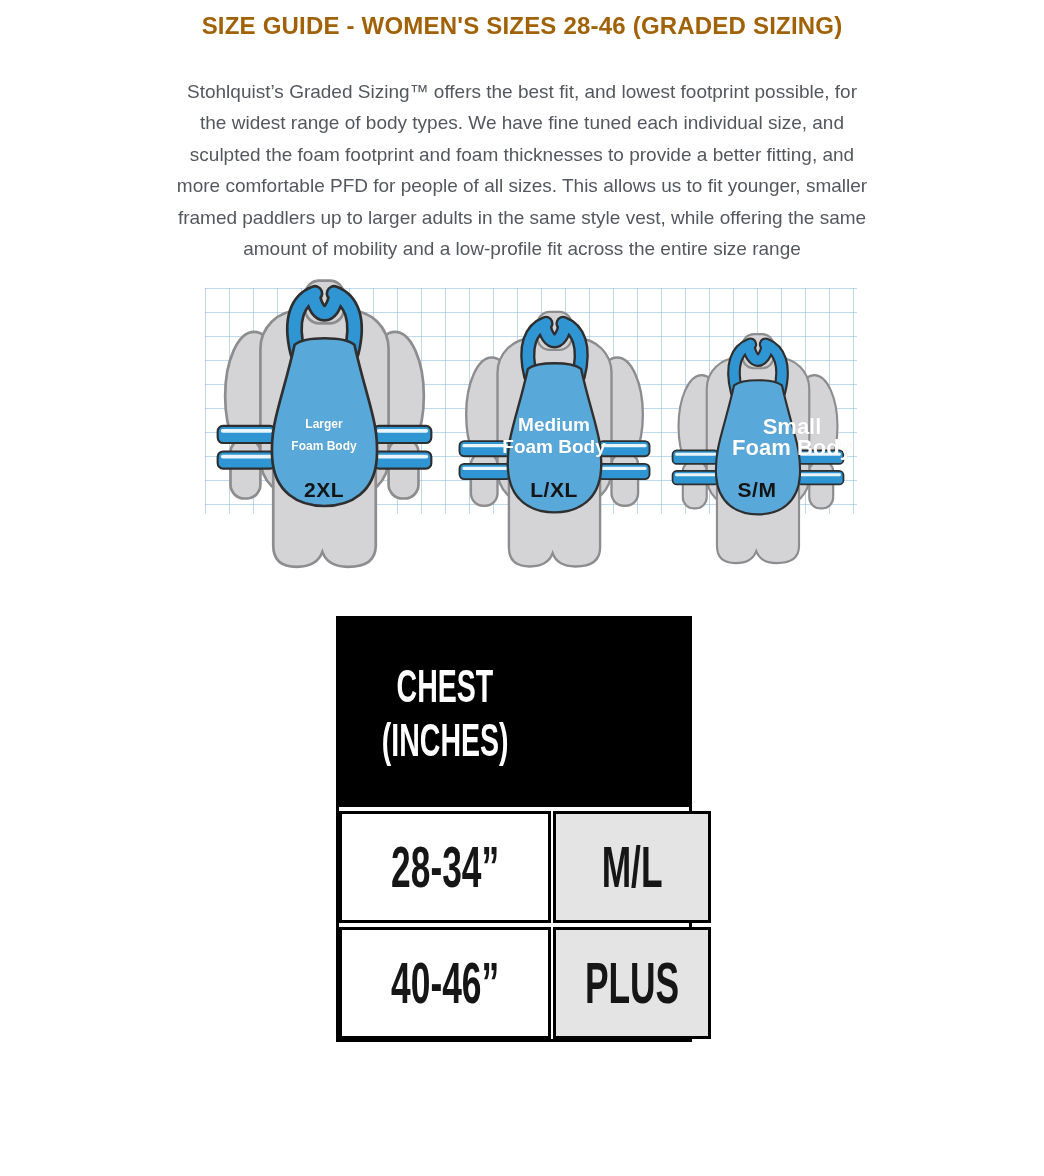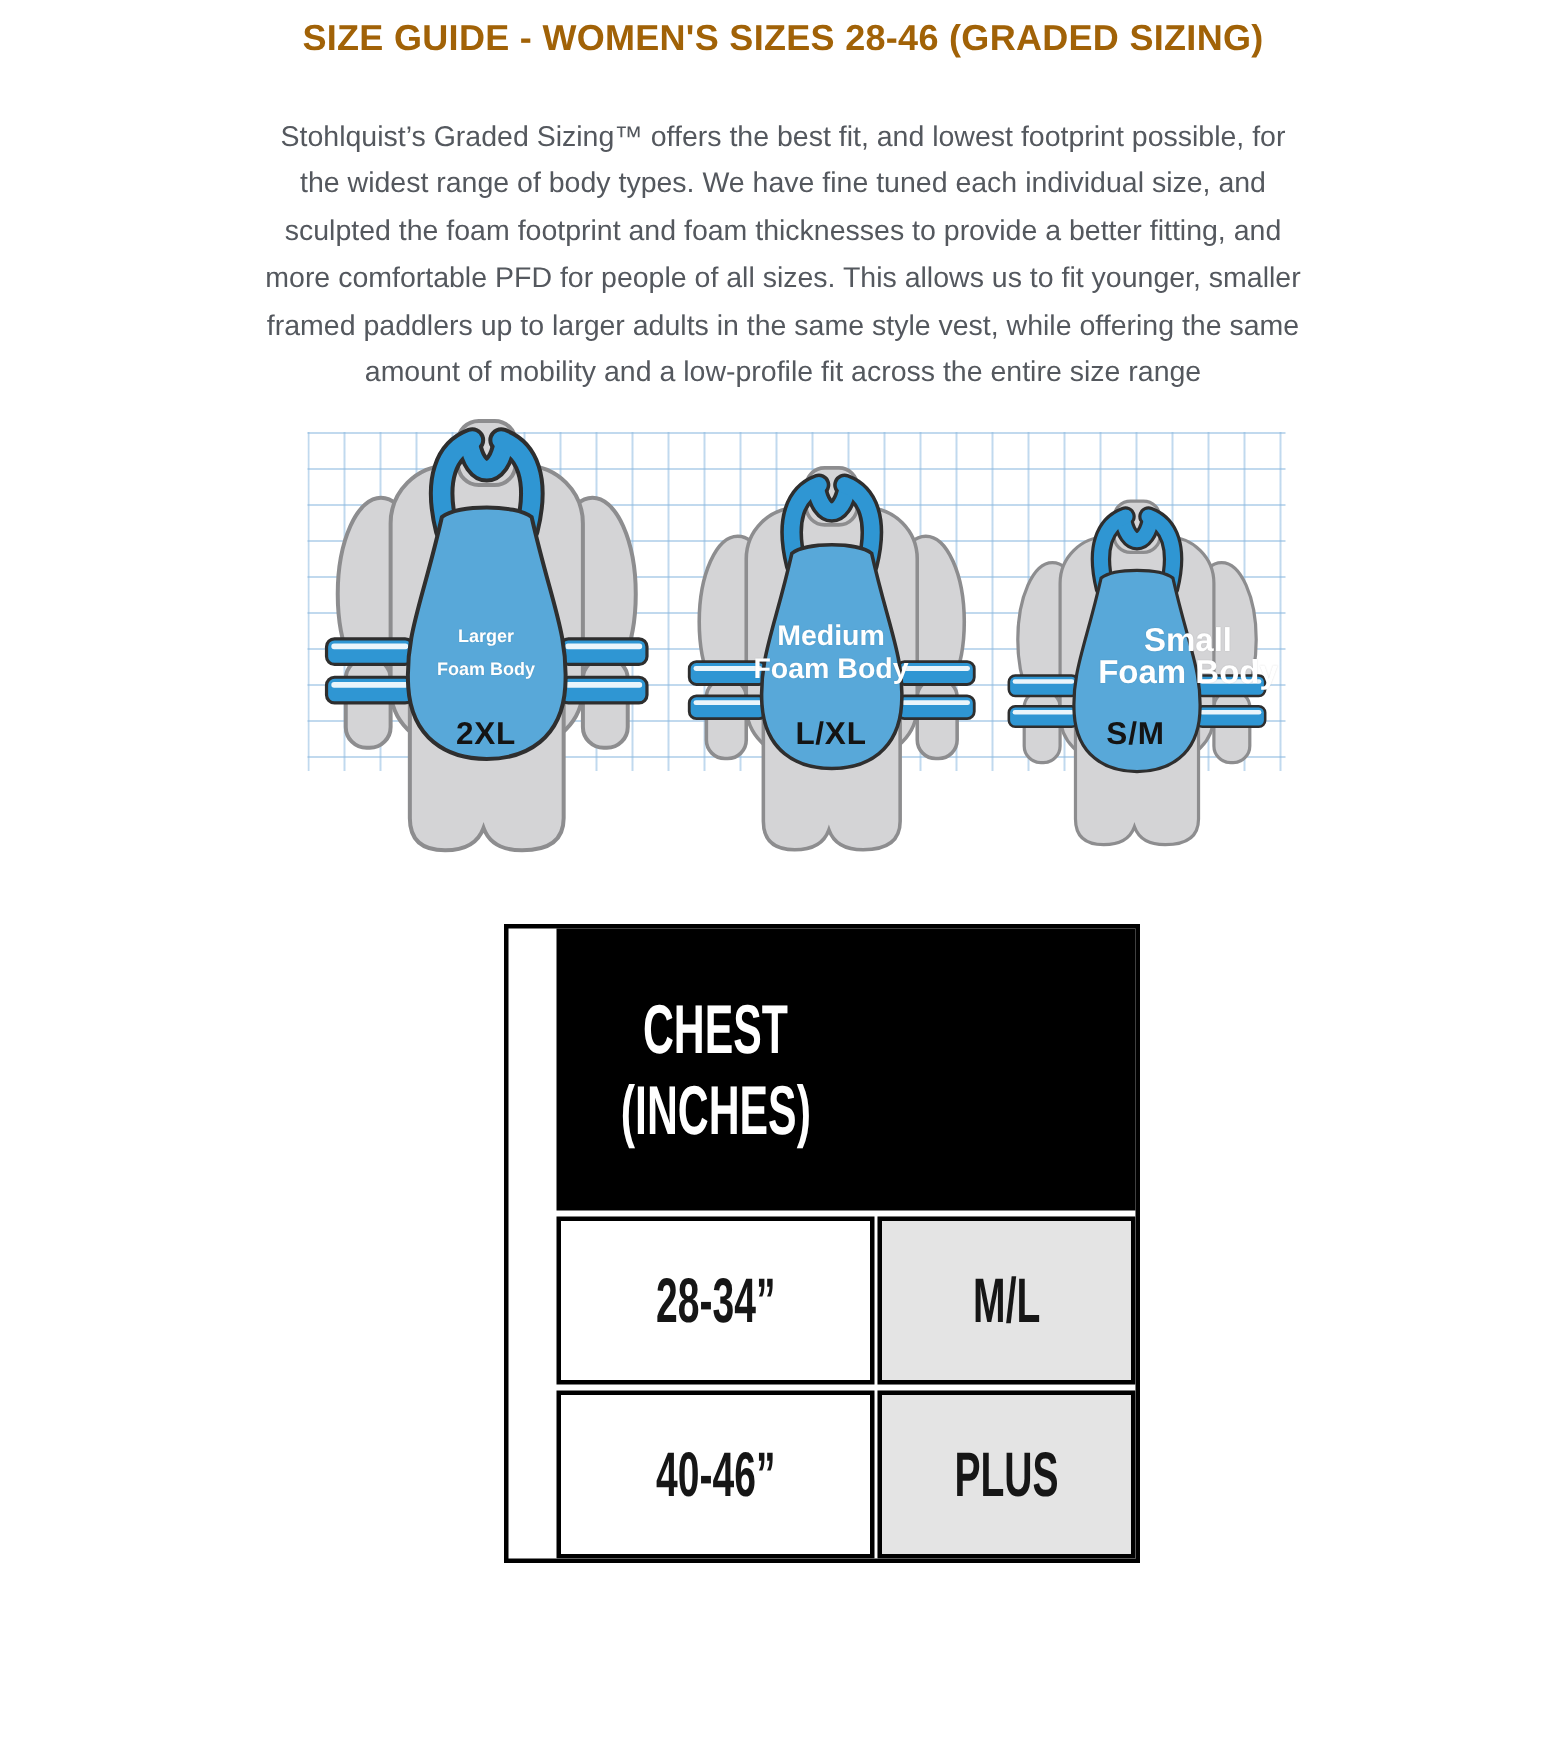--- a/index.html
+++ b/index.html
@@ -42,36 +42,36 @@
   .vest-label.f2 { font-size:19px; }
   .vest-label.f3 { font-size:22px; line-height:21px;margin-left:35px; }
   .size-label {
     position:absolute; transform:translateX(-50%);
     font-size:21px; font-weight:bold; color:#141414; letter-spacing:.5px;
     white-space:nowrap;
   }
 
   
   .chart {
-    position:absolute; left:336px; top:616px; width:424px;
-    border:3px solid #000; background:#fff; box-sizing:border-box;padding-left:32px;
+    position:absolute; left:336px; top:616px; width:356px;
+    border:3px solid #000; background:#fff; box-sizing:border-box;
   }
   .chart-header { height:188px; background:#000; display:flex; align-items:center; }
   .chart-header-inner { width:212px; text-align:center; color:#fff; }
   .hdr-line { font-size:46px; font-weight:bold; line-height:54px; }
   .chart-body {
     margin-top:4px;
     display:grid; grid-template-columns:212px 1fr;
     column-gap:2px; row-gap:4px;
   }
   .cell {
     box-sizing:border-box; height:112px;
     border:3px solid #000;
     display:flex; align-items:center; justify-content:center;
-    font-size:42px; font-weight:bold; color:#161616;
+    font-size:57px; font-weight:bold; color:#161616;
   }
   .cell.chest { background:#fff; }
   .cell.size  { background:#e4e4e4; }
 
   .cond { display:inline-block; transform:scaleX(.62); transform-origin:50% 50%; white-space:nowrap; }
 </style>
 </head>
 <body>
 
 <div class="page">

